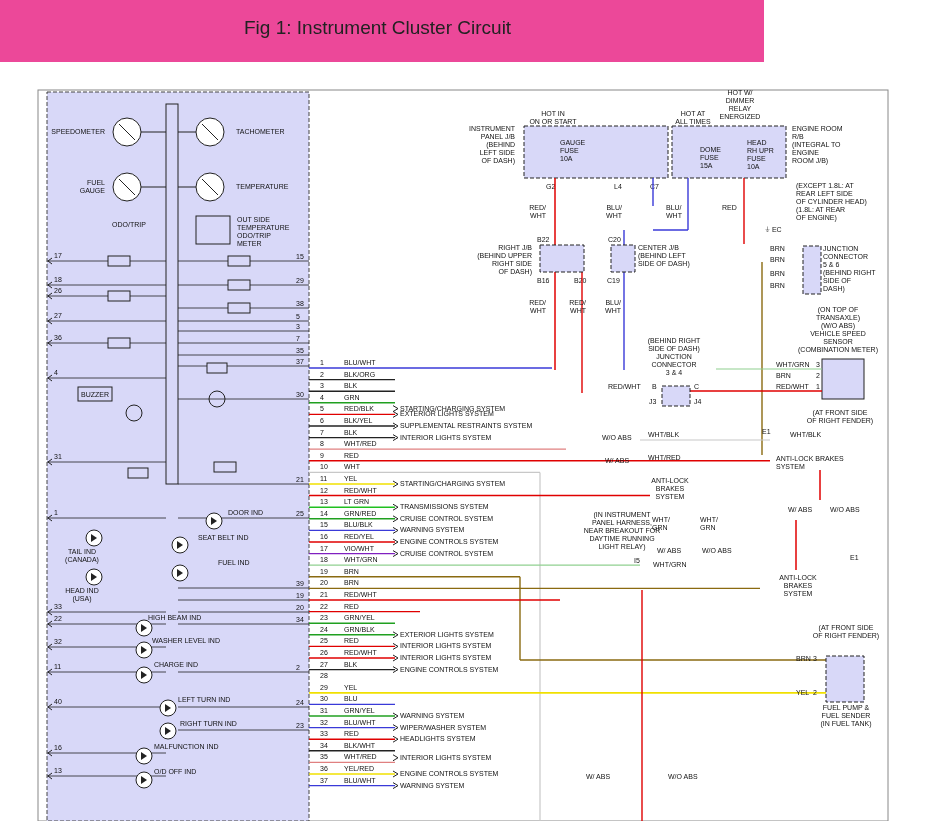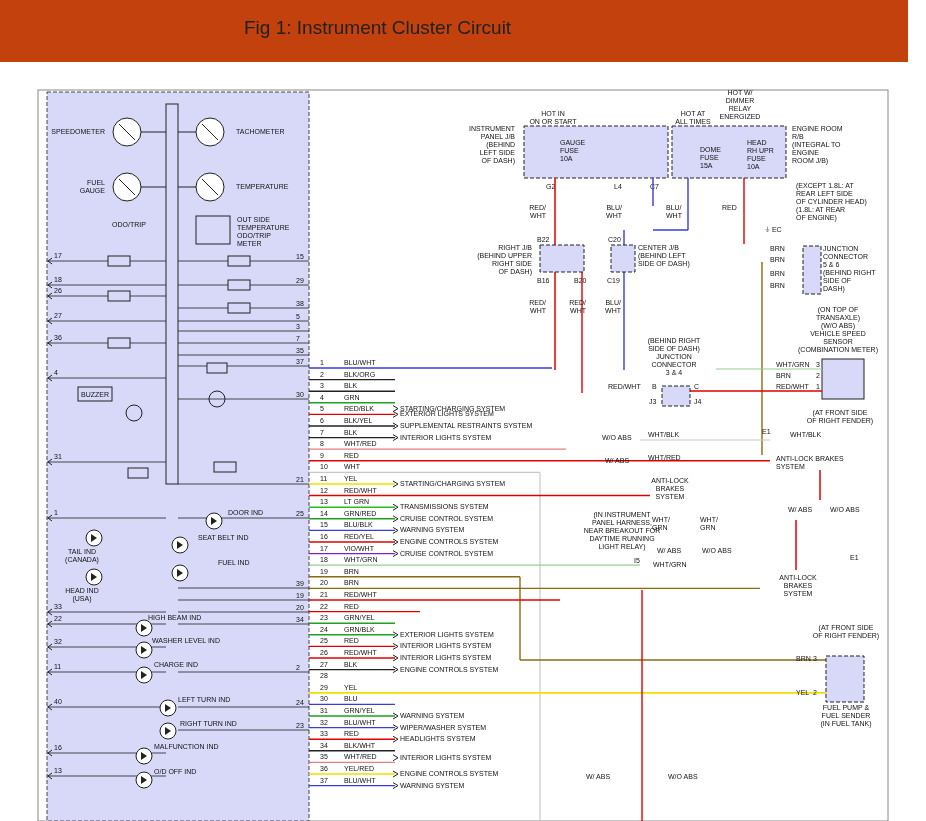--- a/index.html
+++ b/index.html
@@ -1,17 +1,17 @@
 <!DOCTYPE html>
 <html><head>
 <meta charset="utf-8">
 <style>
   html,body{margin:0;padding:0;background:#fff;}
   body{width:926px;height:821px;position:relative;overflow:hidden;font-family:"Liberation Sans",sans-serif;}
-  .hdr{position:absolute;left:0;top:0;width:908px;height:62px;background:#c2410c;}
+  .hdr{position:absolute;left:0;top:0;width:764px;height:62px;background:#ec4899;}
   .hdr-title{position:absolute;left:244px;top:17px;font-size:19px;color:#222;font-family:"Liberation Sans",sans-serif;}
   svg{position:absolute;left:0;top:0;}
   svg text{font-family:"Liberation Sans",sans-serif;font-size:7px;fill:#111;}
 </style>
 </head>
 <body>
 
 <div class="hdr">
   <div class="hdr-title">Fig 1: Instrument Cluster Circuit</div>
 </div>

